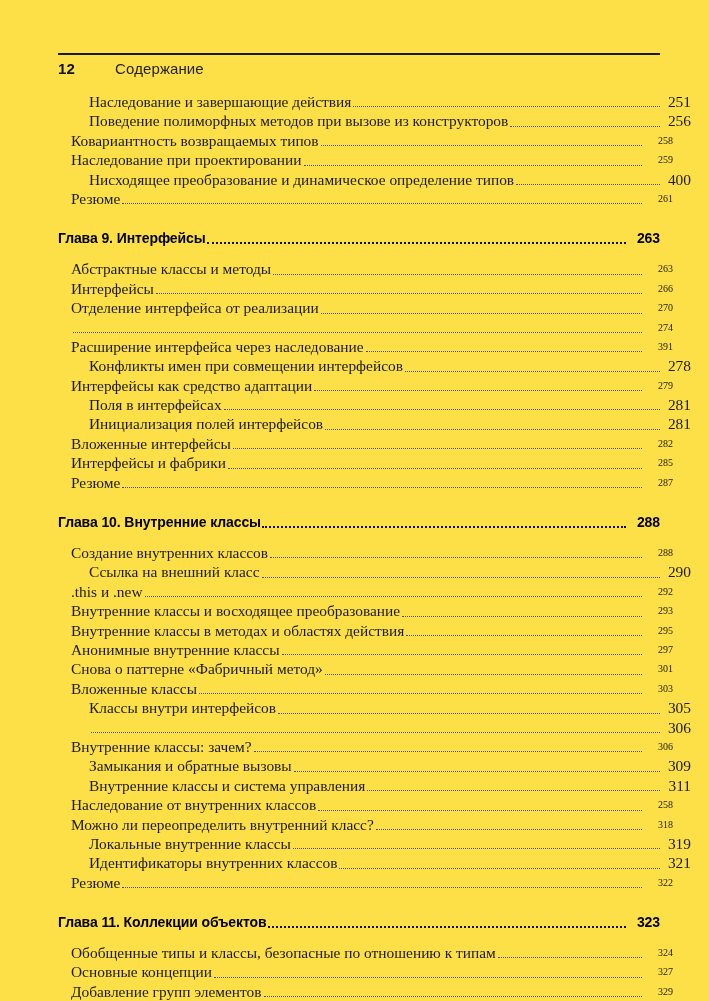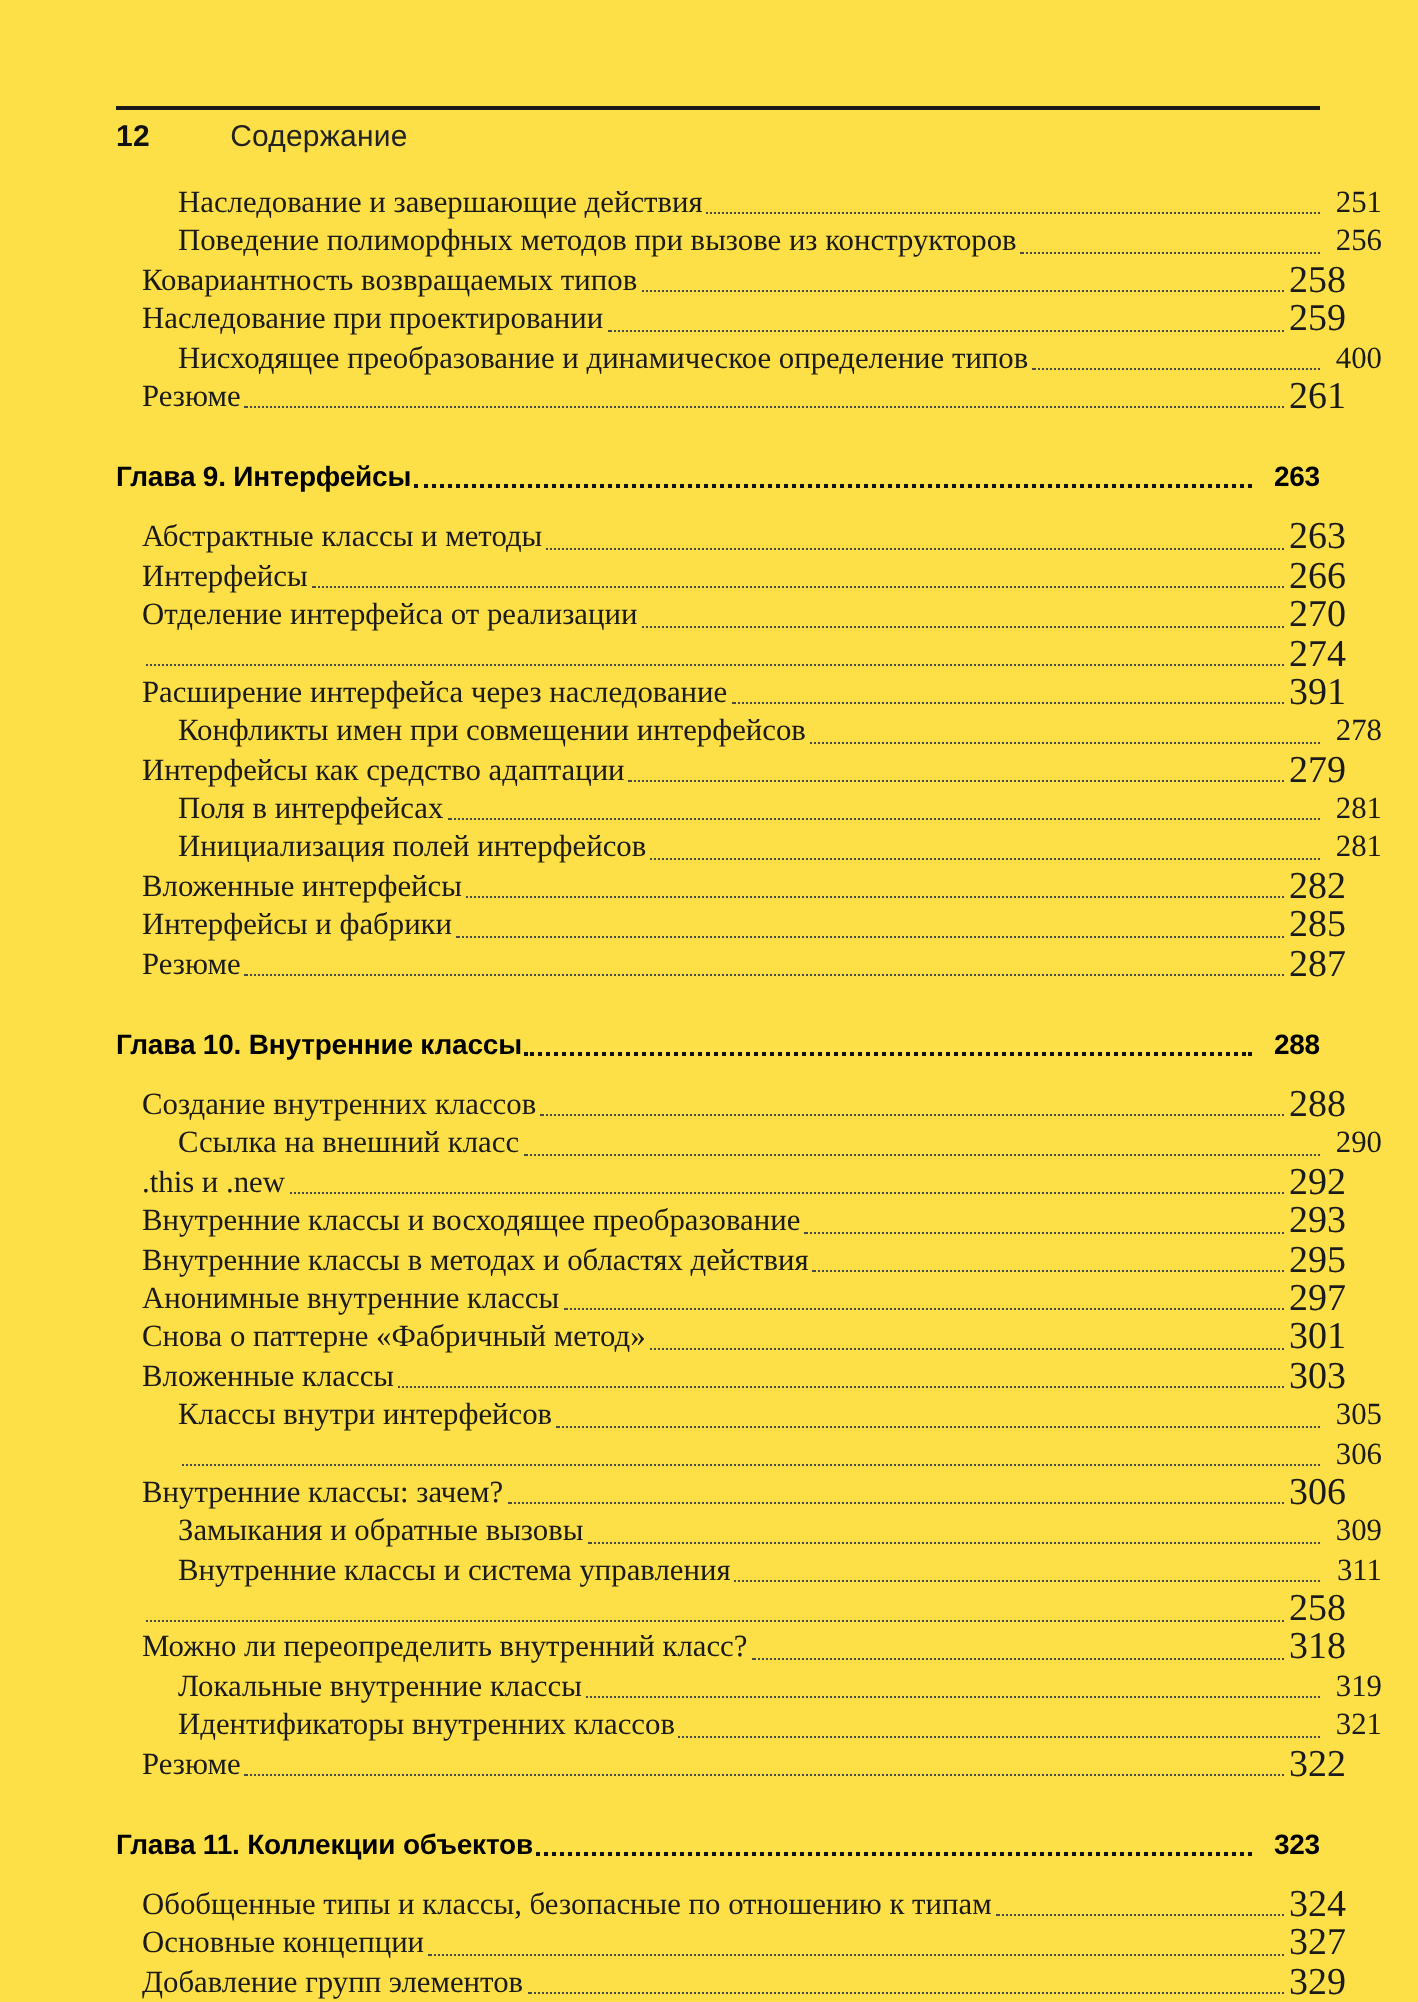--- a/index.html
+++ b/index.html
@@ -55,21 +55,21 @@
   
   .toc {
     position: absolute;
     left: 58px;
     top: 92px;
     width: 602px;
   }
 
   .entry {
     display: flex;
-    align-items: flex-end;
+    align-items: flex-start;
     width: 602px;
     line-height: 19.4px;
     height: 19.4px;
     white-space: nowrap;
     overflow: hidden;
   }
   .entry .label {
     flex: 0 1 auto;
     overflow: hidden;
     text-overflow: clip;
@@ -94,21 +94,21 @@
     flex: 0 0 auto;
     width: 30px;
     text-align: right;
   }
 
   
   .lvl1 {
     font-size: 15.4px;
     padding-left: 13px;
   }
-  .lvl1 .pageno { font-size: 19px; }
+  .lvl1 .pageno { font-size: 10px; }
 
   
   .lvl2 {
     font-size: 15.4px;
     padding-left: 31px;
   }
   .lvl2 .pageno { font-size: 15.4px; }
 
   
   .chapter {
@@ -325,20 +325,21 @@
         <span class="label">Замыкания и обратные вызовы</span>
         <span class="leader"></span>
         <span class="pageno">309</span>
       </div>
       <div class="entry lvl2">
         <span class="label">Внутренние классы и система управления</span>
         <span class="leader"></span>
         <span class="pageno">311</span>
       </div>
       <div class="entry lvl1">
+        <span class="label">Наследование от внутренних классов</span>
         <span class="leader"></span>
         <span class="pageno">258</span>
       </div>
       <div class="entry lvl1">
         <span class="label">Можно ли переопределить внутренний класс?</span>
         <span class="leader"></span>
         <span class="pageno">318</span>
       </div>
       <div class="entry lvl2">
         <span class="label">Локальные внутренние классы</span>

